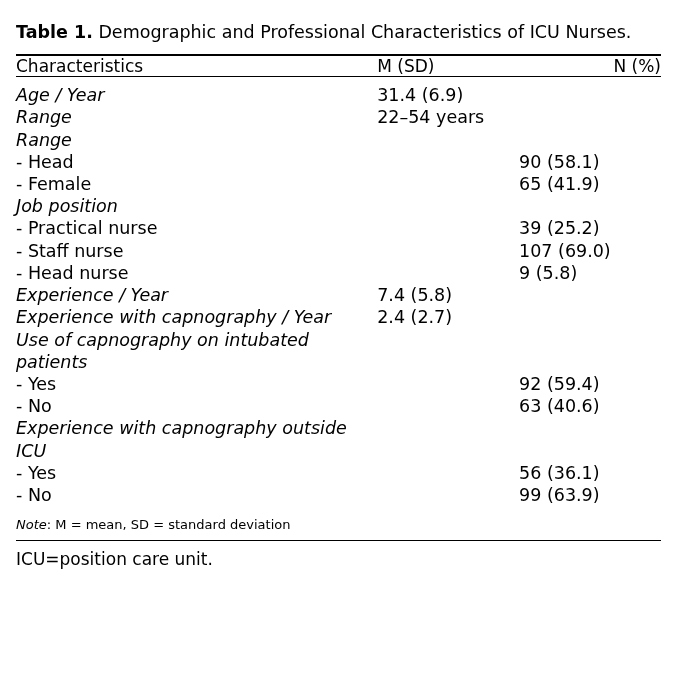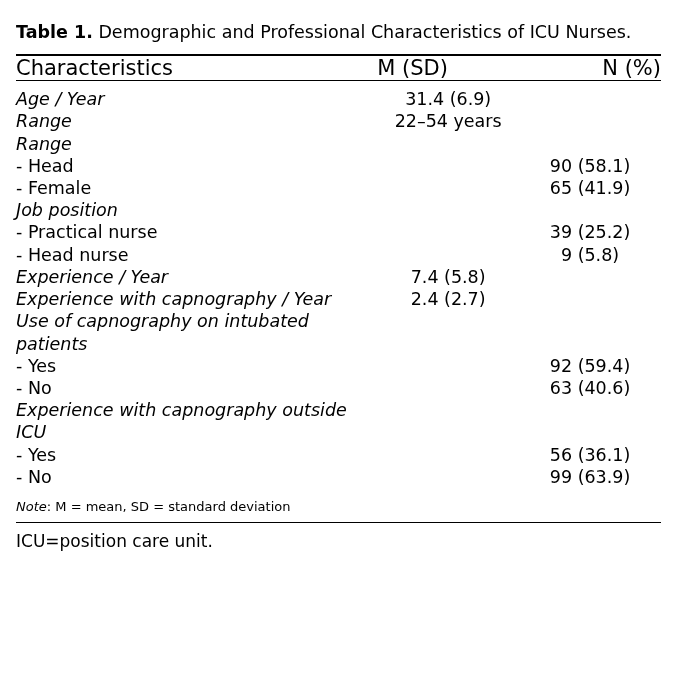--- a/index.html
+++ b/index.html
@@ -41,26 +41,26 @@
   table.tbl {
     width: 100%;
     border-collapse: collapse;
     font-size: 17.5px;
   }
   table.tbl td, table.tbl th {
     padding: 0;
     vertical-align: baseline;
   }
   .col-char { width: 56%; text-align: left; }
-  .col-msd  { width: 22%; text-align: center; }
-  .col-npct { width: 22%; text-align: center; }
+  .col-msd  { width: 22%; text-align: left; }
+  .col-npct { width: 22%; text-align: left; }
 
   thead th {
     font-weight: normal;
-    font-size: 21px;
+    font-size: 17px;
     padding: 9px 0 10px 0;
   }
   thead th.col-npct { text-align: right; }
   thead th.col-msd { text-align: left; }
   thead th.col-char { text-align: left; }
 
   tbody tr td {
     padding: 2.5px 0;
     line-height: 1.27;
   }
@@ -144,20 +144,25 @@
         <td class="col-char grp">Job position</td>
         <td class="col-msd"></td>
         <td class="col-npct"></td>
       </tr>
       <tr>
         <td class="col-char sub">- Practical nurse</td>
         <td class="col-msd"></td>
         <td class="col-npct">39 (25.2)</td>
       </tr>
       <tr>
+        <td class="col-char sub">- Staff nurse</td>
+        <td class="col-msd"></td>
+        <td class="col-npct">107 (69.0)</td>
+      </tr>
+      <tr>
         <td class="col-char sub">- Head nurse</td>
         <td class="col-msd"></td>
         <td class="col-npct">9 (5.8)</td>
       </tr>
       <tr>
         <td class="col-char grp">Experience / Year</td>
         <td class="col-msd">7.4 (5.8)</td>
         <td class="col-npct"></td>
       </tr>
       <tr>

